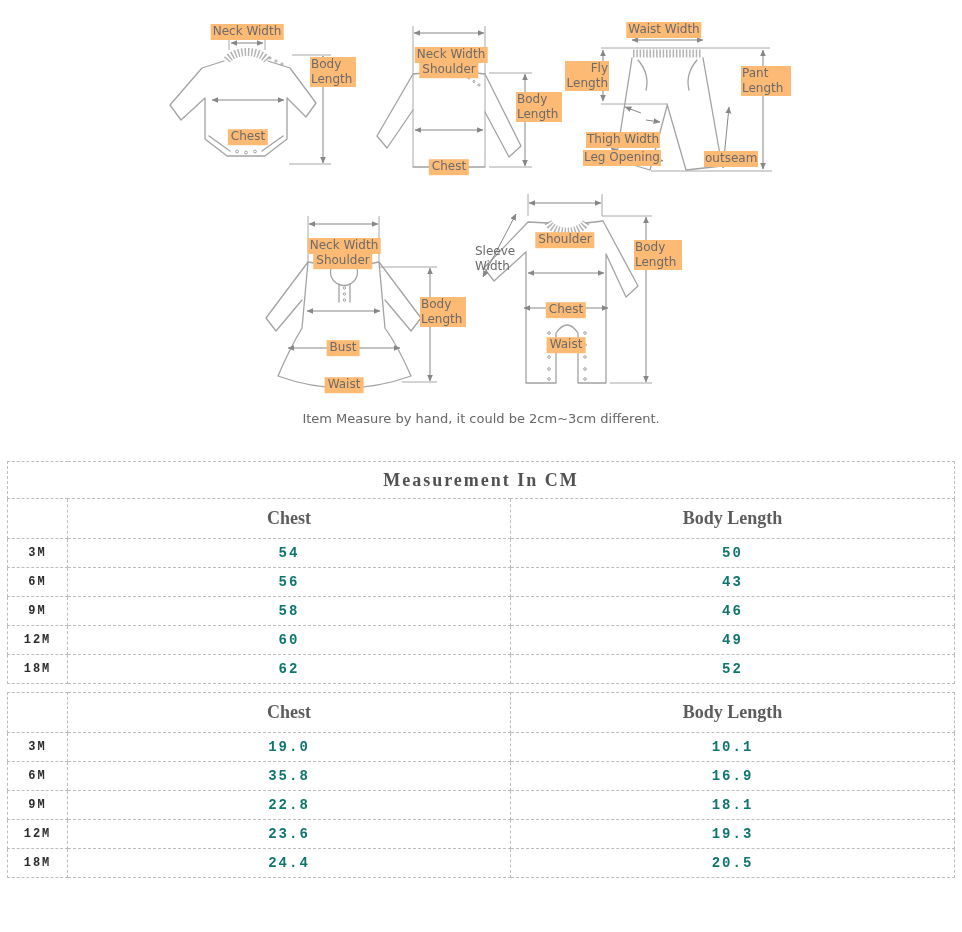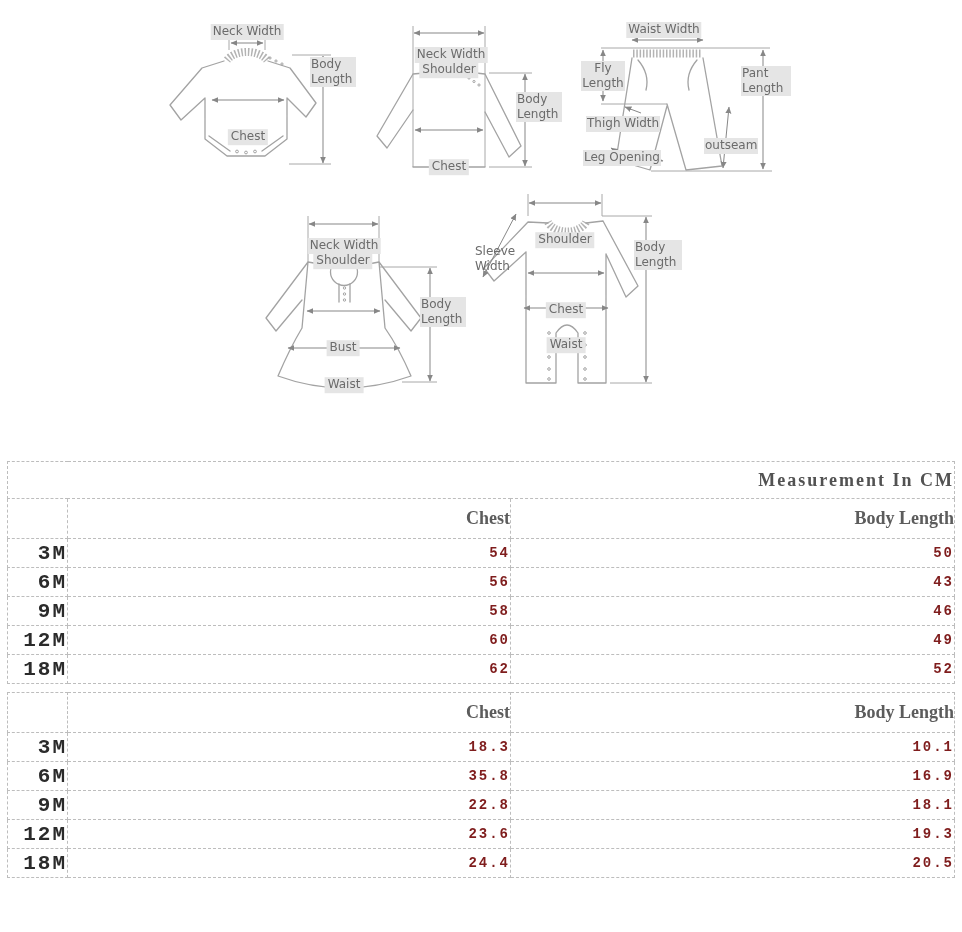--- a/index.html
+++ b/index.html
@@ -9,36 +9,36 @@
   
   .hero { position:relative; width:962px; height:458px; }
   .hero svg { position:absolute; left:0; top:0; }
   .ol  { stroke:#a3a3a3; stroke-width:1.3; fill:none; stroke-linejoin:round; stroke-linecap:round; }
   .gl  { stroke:#a8a8a8; stroke-width:1; fill:none; }
   .ar  { stroke:#878787; stroke-width:1; fill:none; }
   .rib { stroke:#b3b3b3; stroke-width:8; fill:none; stroke-dasharray:1.5 1.8; }
   .dot { fill:none; stroke:#a3a3a3; stroke-width:1; }
 
   .dlabel { position:absolute; font:12px/1.3 "DejaVu Sans", sans-serif; color:#6b6b6b;
-            background:#e5e5e5; white-space:nowrap; }
+            background:#fdba74; white-space:nowrap; }
   .above { transform:translateX(-50%); padding:0 2px; }
   .on    { transform:translate(-50%,-50%); padding:0 3px;margin-top:37px; }
   .twol  { white-space:normal; line-height:1.25; padding:0 1px; }
   .plain { padding:0 1px; }
 
   .note { position:absolute; top:411px; left:0; width:100%; text-align:center;
           font:13px "DejaVu Sans", sans-serif; color:#666; }
 
   
   .mtable { border-collapse:collapse; table-layout:fixed; width:948px; margin-left:7px; }
-  .mtable td, .mtable th { border:1px dashed #bdbdbd; text-align:right; vertical-align:middle; padding:0; }
+  .mtable td, .mtable th { border:1px dashed #bdbdbd; text-align:center; vertical-align:middle; padding:0; }
   .mtable .ttl { height:37px; font:bold 18px "Liberation Serif", serif; color:#525252; }
   .mtable th   { height:40px; font:bold 18px "Liberation Serif", serif; color:#5c5c5c; }
-  .mtable td   { height:29px; font:bold 14px "Liberation Mono", monospace; color:#7f1d1d; letter-spacing:2px; }
-  .mtable td.size { font-size:21px; color:#2b2b2b; }
+  .mtable td   { height:29px; font:bold 14px "Liberation Mono", monospace; color:#0f766e; letter-spacing:2px; }
+  .mtable td.size { font-size:12px; color:#2b2b2b; }
   .t1 { margin-top:3px; }
   .t2 { margin-top:8px; }
 </style>
 </head>
 <body>
 
 <div class="page">
 
   <div class="hero">
     <svg viewBox="0 0 962 405" width="962" height="405">
@@ -136,38 +136,39 @@
     <span class="dlabel above" style="left:247px;top:24px">Neck Width</span>
     <span class="dlabel on" style="left:248px;top:100px">Chest</span>
     <span class="dlabel twol" style="left:310px;top:57px;width:46px">Body Length</span>
 
     <span class="dlabel on" style="left:449px;top:33px">Shoulder</span>
     <span class="dlabel above" style="left:451px;top:47px">Neck Width</span>
     <span class="dlabel on" style="left:449px;top:130px">Chest</span>
     <span class="dlabel twol" style="left:516px;top:92px;width:46px">Body Length</span>
 
     <span class="dlabel above" style="left:664px;top:22px">Waist Width</span>
-    <span class="dlabel twol" style="left:581px;top:61px;width:44px;text-align:center">Fly Length</span>
+    <span class="dlabel twol" style="left:565px;top:61px;width:44px;text-align:right">Fly Length</span>
     <span class="dlabel twol" style="left:741px;top:66px;width:50px">Pant Length</span>
-    <span class="dlabel plain" style="left:586px;top:116px">Thigh Width</span>
-    <span class="dlabel plain" style="left:704px;top:138px">outseam</span>
+    <span class="dlabel plain" style="left:586px;top:132px">Thigh Width</span>
+    <span class="dlabel plain" style="left:704px;top:151px">outseam</span>
     <span class="dlabel plain" style="left:583px;top:150px">Leg Opening</span>
 
     <span class="dlabel on" style="left:343px;top:224px">Shoulder</span>
     <span class="dlabel above" style="left:344px;top:238px">Neck Width</span>
     <span class="dlabel on" style="left:343px;top:311px">Bust</span>
     <span class="dlabel on" style="left:344px;top:348px">Waist</span>
     <span class="dlabel twol" style="left:420px;top:297px;width:46px">Body Length</span>
 
     <span class="dlabel on" style="left:565px;top:203px">Shoulder</span>
     <span class="dlabel twol" style="left:474px;top:244px;width:48px;background:transparent">Sleeve Width</span>
     <span class="dlabel on" style="left:566px;top:273px">Chest</span>
     <span class="dlabel on" style="left:566px;top:308px">Waist</span>
     <span class="dlabel twol" style="left:634px;top:240px;width:48px">Body Length</span>
 
+    <div class="note">Item Measure by hand, it could be 2cm~3cm different.</div>
   </div>
 
   <table class="mtable t1">
     <colgroup>
         <col style="width:60px">
         <col style="width:443px">
         <col>
       </colgroup>
     <tbody>
         <tr>
@@ -213,21 +214,21 @@
         <col>
       </colgroup>
     <tbody>
     <tr>
       <th></th>
       <th>Chest</th>
       <th>Body Length</th>
     </tr>
     <tr>
           <td class="size">3M</td>
-          <td>18.3</td>
+          <td>19.0</td>
           <td>10.1</td>
         </tr>
     <tr>
           <td class="size">6M</td>
           <td>35.8</td>
           <td>16.9</td>
         </tr>
     <tr>
           <td class="size">9M</td>
           <td>22.8</td>

